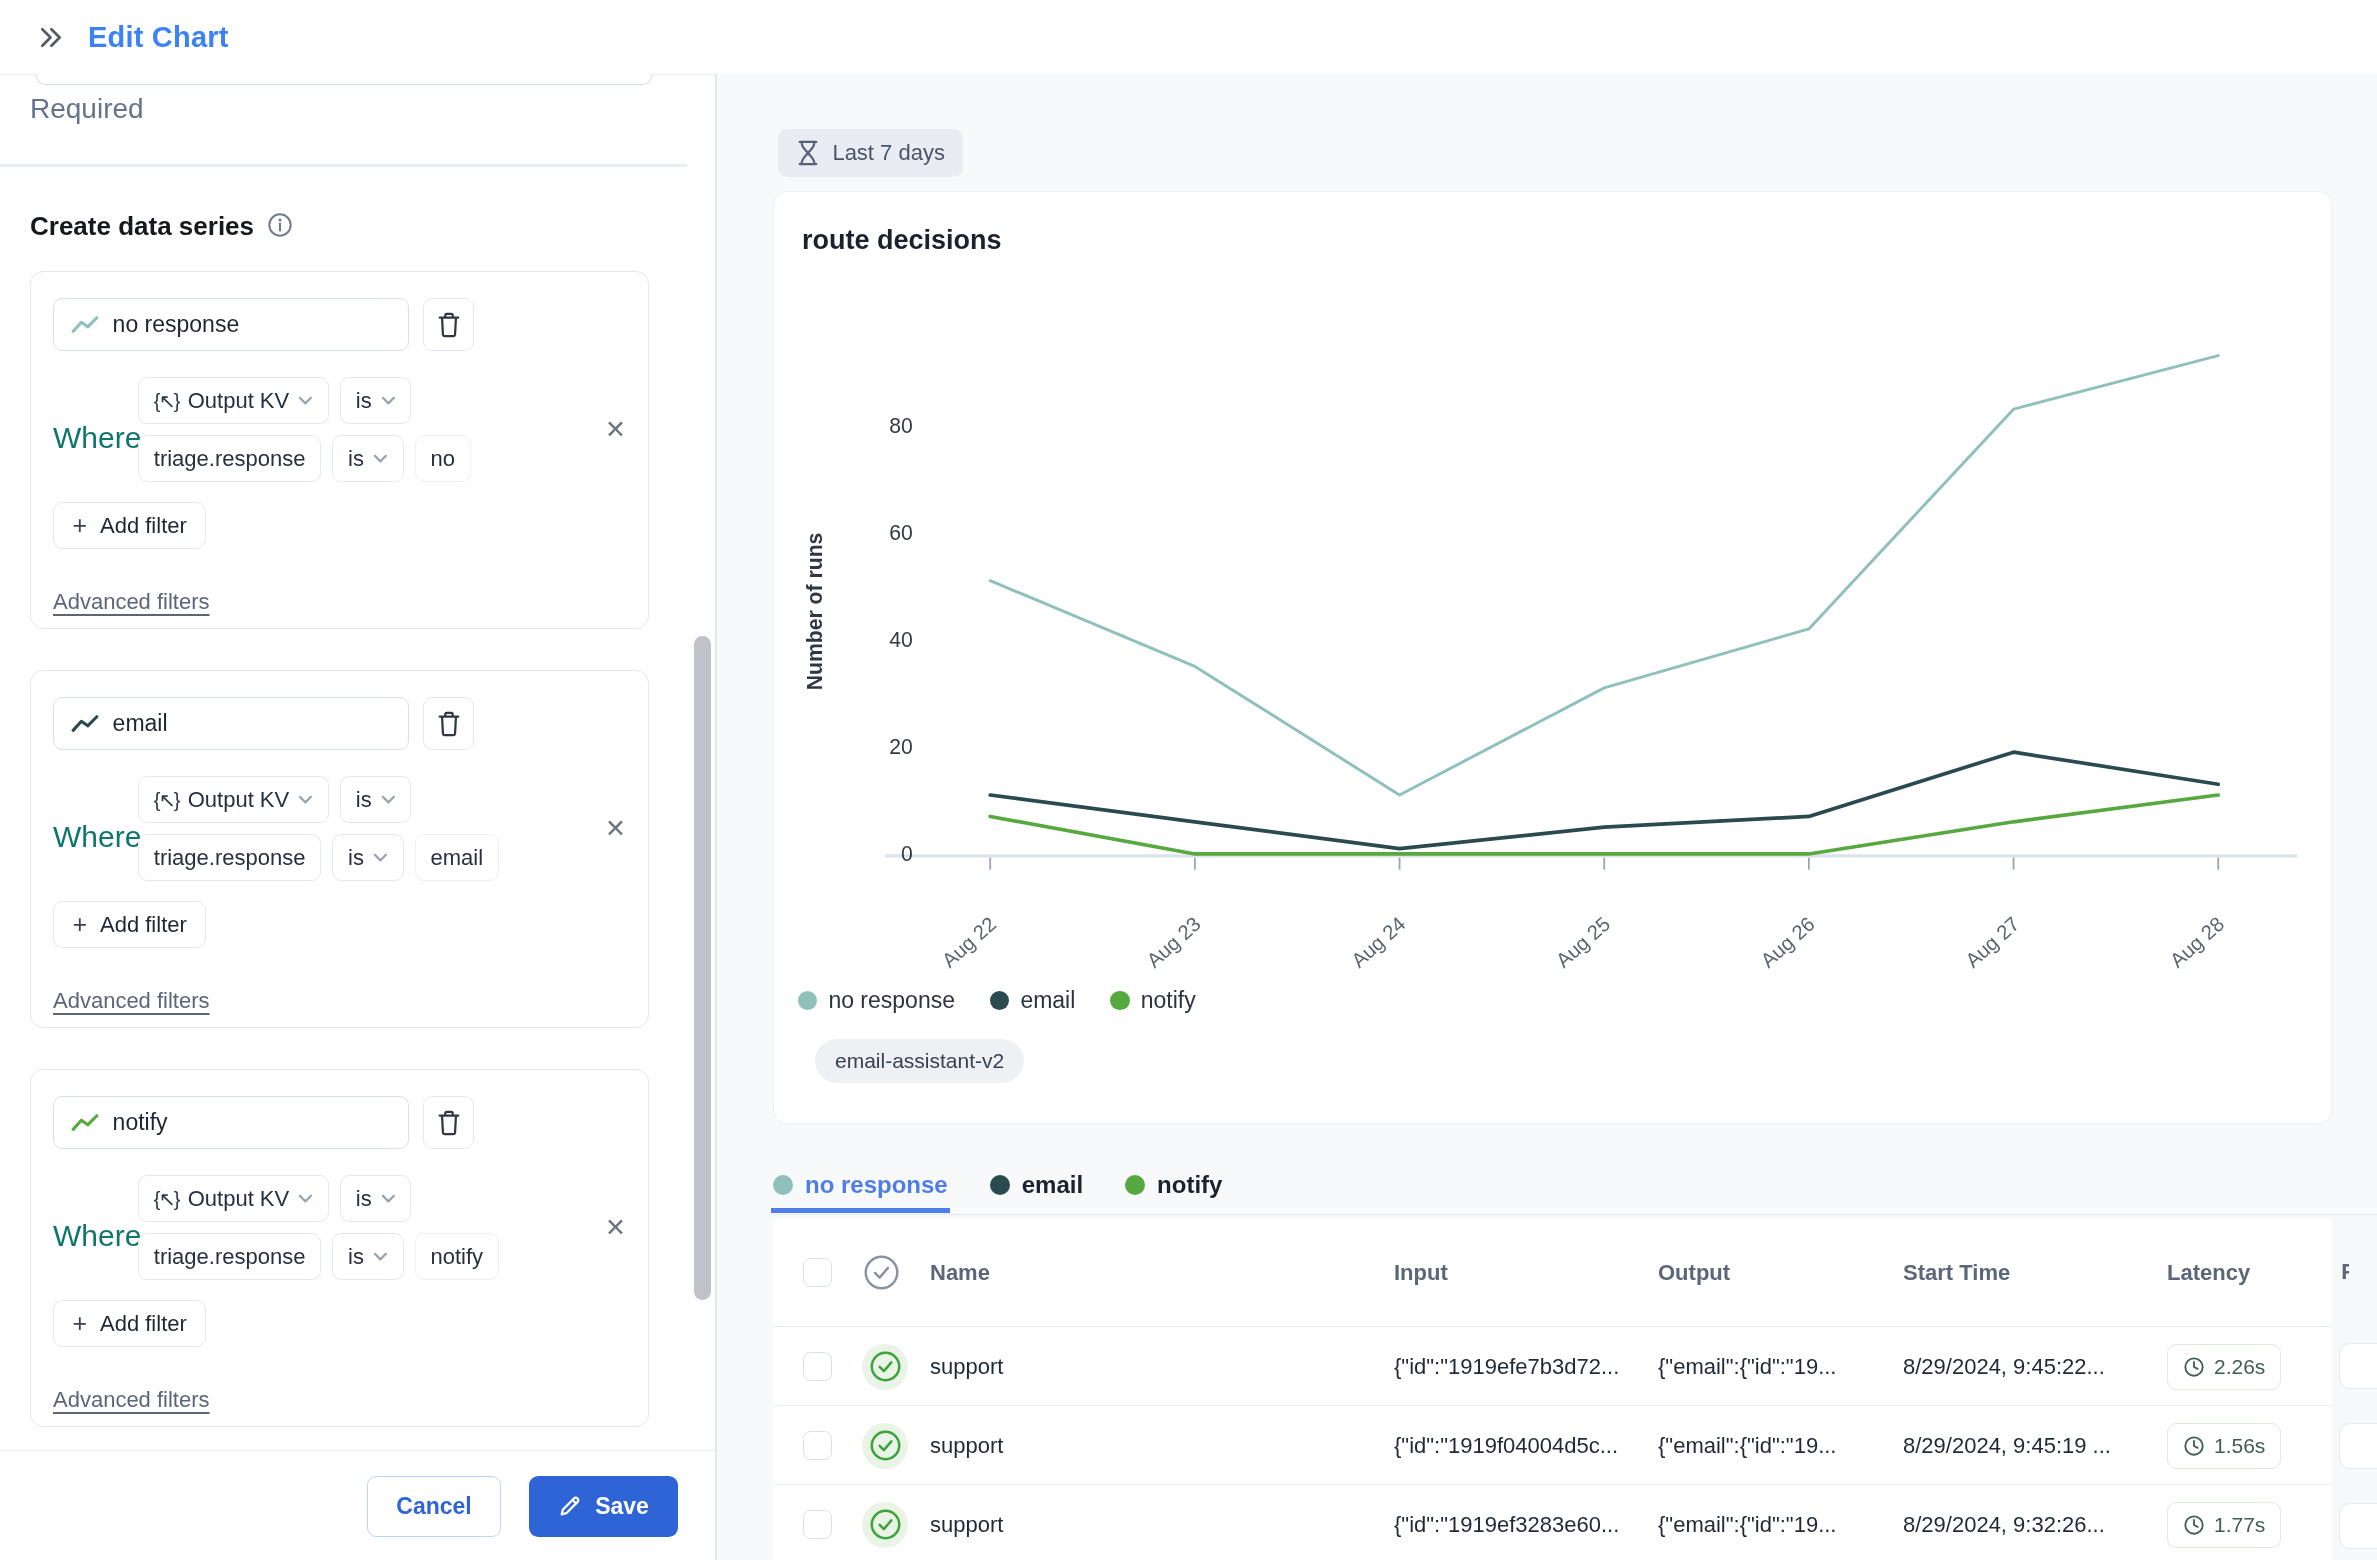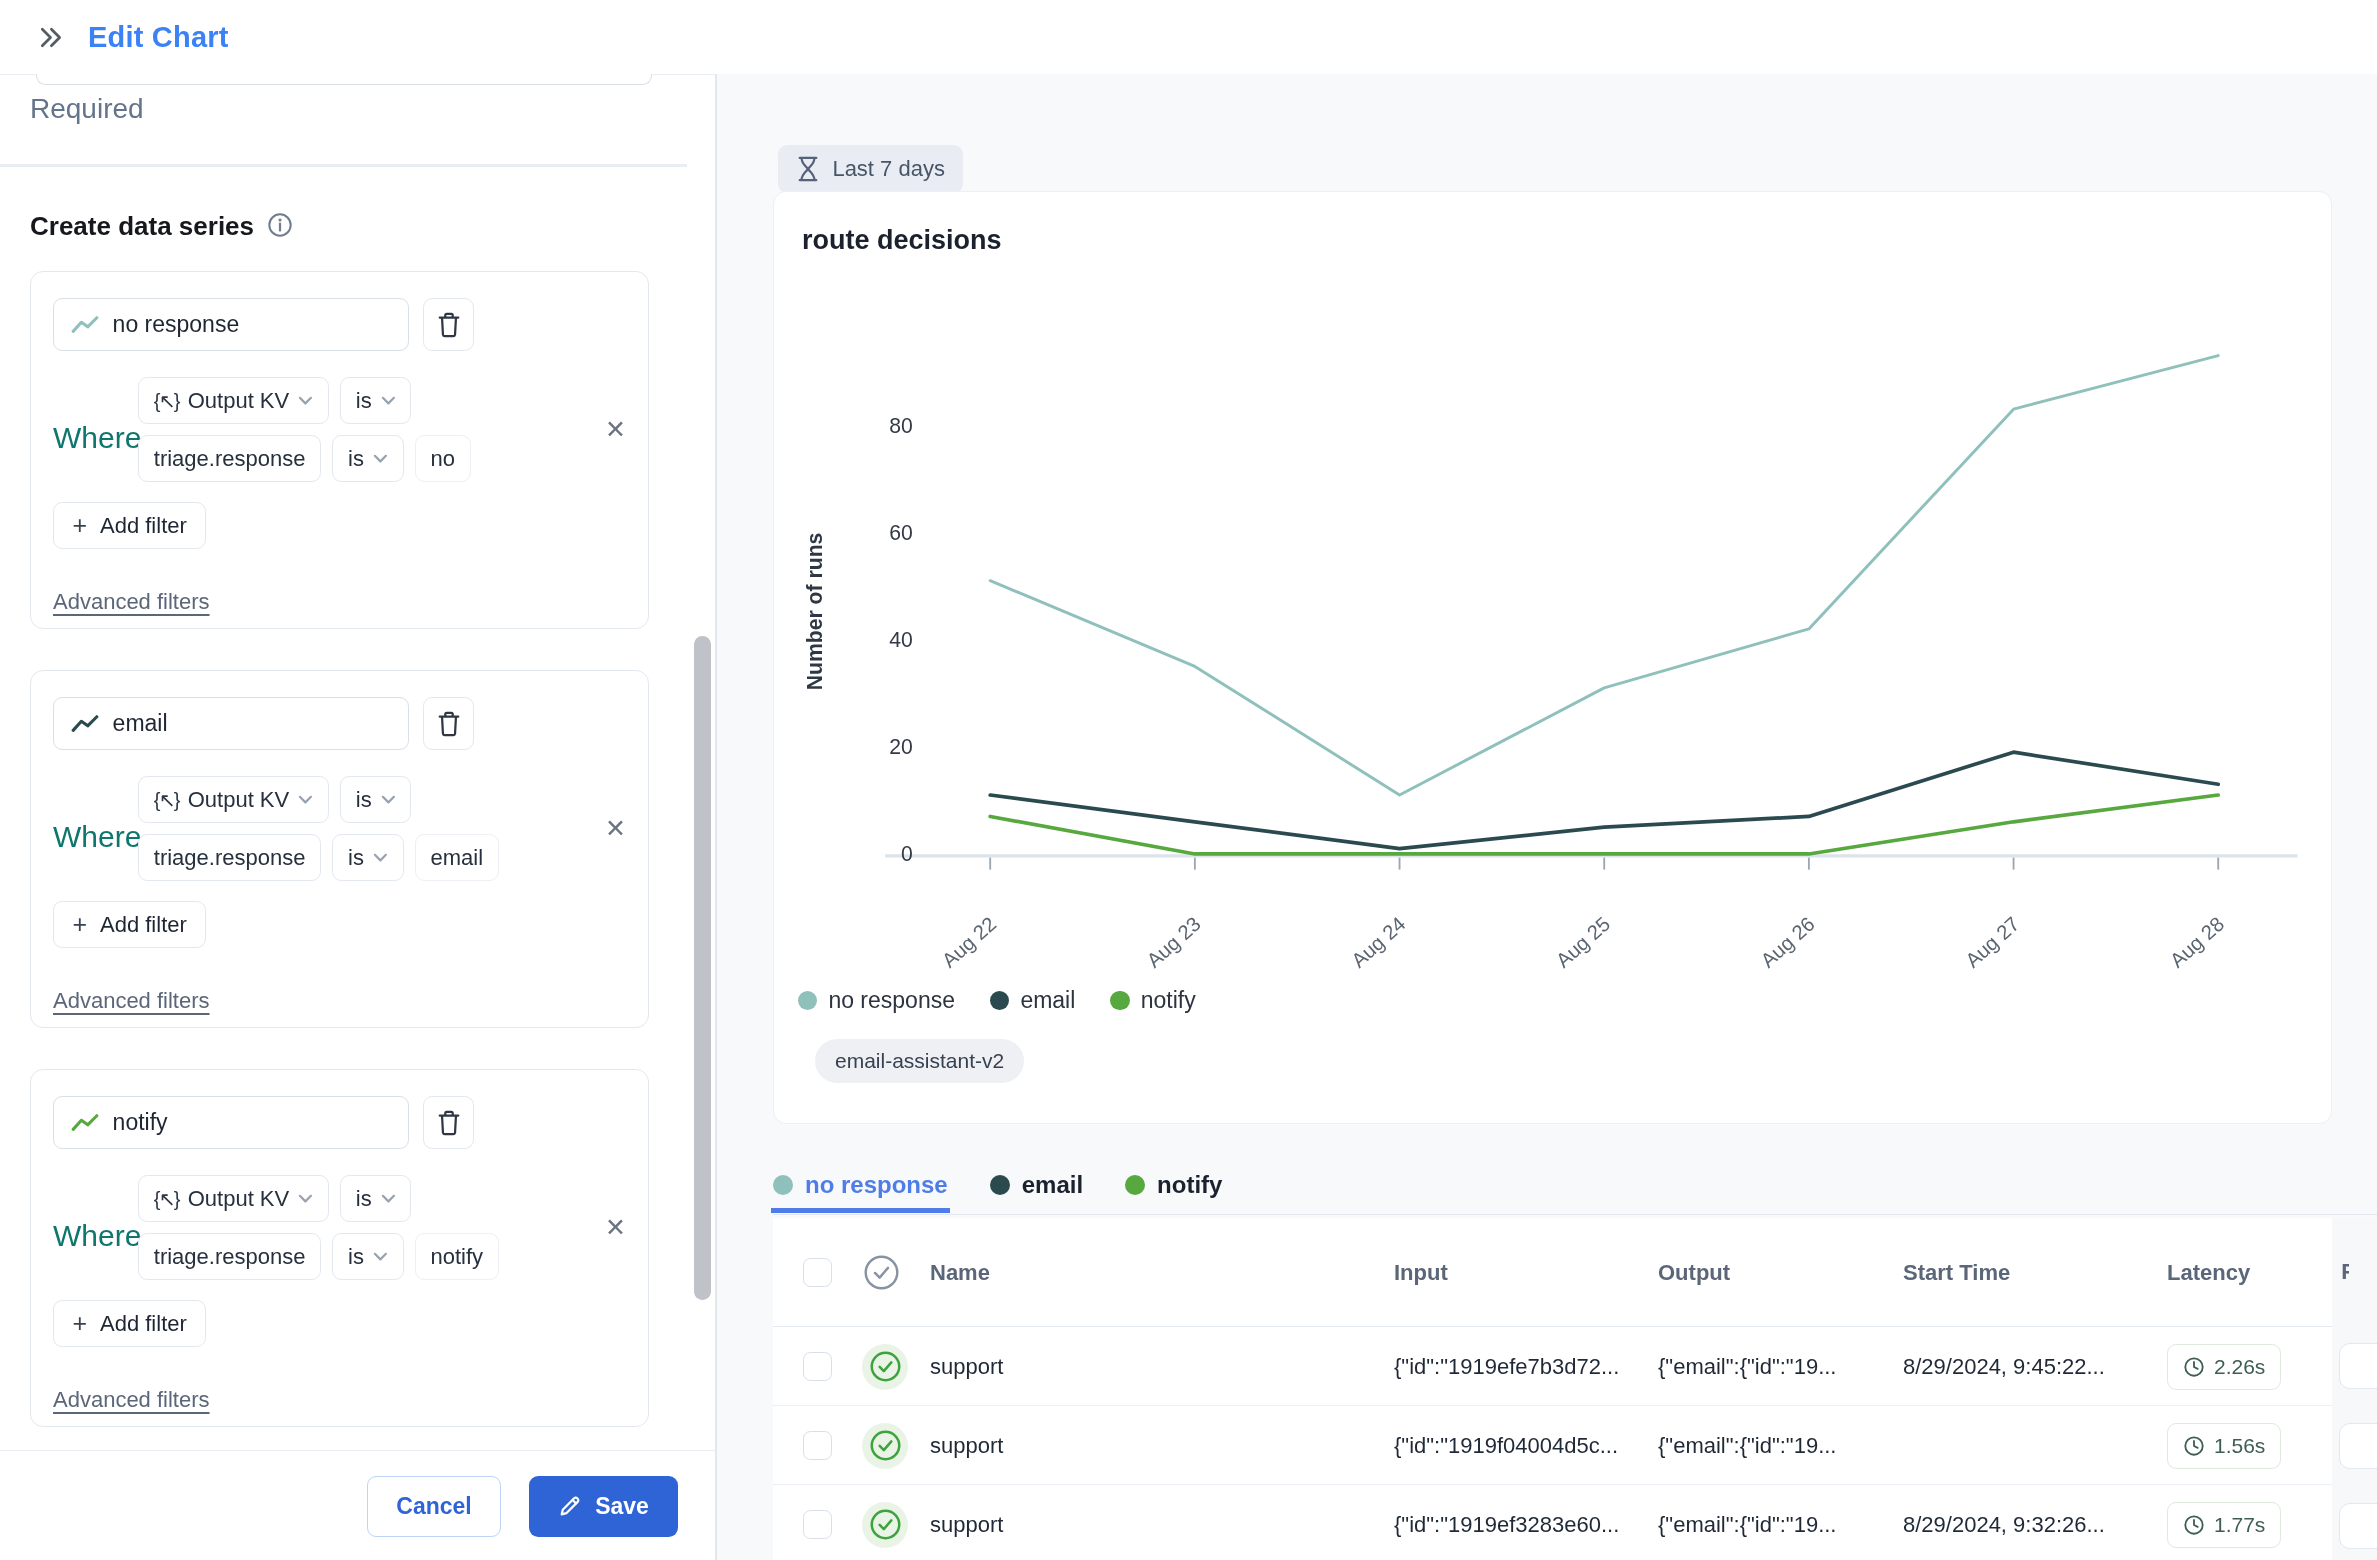--- a/index.html
+++ b/index.html
@@ -52,21 +52,21 @@
     border-top:1.8px solid #e9edf2; display:flex; align-items:center; justify-content:flex-end;
     gap:28px; padding-right:37px; z-index:6; }
   .cancel-btn { min-width:134px; height:61px; border:1.4px solid #bcd3f7; border-radius:9.2px; background:#fff;
     color:#2f64d6; font-size:23px; font-weight:700; cursor:pointer; font-family:inherit; }
   .save-btn { min-width:149px; height:61px; border:none; border-radius:9.2px; background:#2f64d6;
     color:#fff; font-size:23px; font-weight:700; cursor:pointer; font-family:inherit;
     display:inline-flex; align-items:center; justify-content:center; gap:13px; }
 
   
   .right-panel { position:absolute; left:717px; top:74px; width:1661px; height:1487px; background:#f7f9fb; }
-  .time-badge { position:absolute; left:61px; top:71px; height:48px; background:#e9edf3; border-radius:9.2px;
+  .time-badge { position:absolute; left:61px; top:55px; height:48px; background:#e9edf3; border-radius:9.2px;
     display:inline-flex; align-items:center; gap:12px; padding:0 18.4px; font-size:22px; color:#475569; cursor:pointer; }
 
   .chart-card { position:absolute; left:56px; top:117px; width:1559px; height:933px; background:#fff;
     border:0.9px solid #eceff3; border-radius:13px; }
   .chart-title { position:absolute; left:28px; top:33px; font-size:27px; font-weight:700; color:#1b222e; }
   #chart-svg { position:absolute; left:0; top:0; }
   .legend { position:absolute; left:24px; top:795px; display:flex; align-items:center; gap:35px; }
   .legend-item { display:flex; align-items:center; gap:11px; font-size:23px; color:#2c3440; }
   .dot { width:19.4px; height:19.4px; border-radius:50%; flex:none; }
   .model-tag { position:absolute; left:41px; top:847px; height:44px; background:#eef0f4; border-radius:22px;
@@ -432,20 +432,21 @@
           <span class="status-ok">
             <svg width="35" height="35" viewBox="0 0 42 42" fill="none" stroke="#3da33c" stroke-width="3">
               <circle cx="21" cy="21" r="16.5"></circle>
               <polyline points="14,21.5 19,26.5 28,16" stroke-linecap="round" stroke-linejoin="round"></polyline>
             </svg>
           </span>
         </span>
       <span class="td col-name">support</span>
       <span class="td col-input">{"id":"1919f04004d5c...</span>
       <span class="td col-output">{"email":{"id":"19...</span>
+      <span class="td col-start">8/29/2024, 9:45:19 ...</span>
       <span class="td col-latency">
           <span class="latency-pill">
             <svg width="22" height="22" viewBox="0 0 24 24" fill="none" stroke="#3f5e52" stroke-width="2">
               <circle cx="12" cy="12" r="9.5"></circle>
               <polyline points="12,6.5 12,12 16,14" stroke-linecap="round" stroke-linejoin="round"></polyline>
             </svg>
             <span>1.56s</span>
           </span>
         </span>
     </div>

